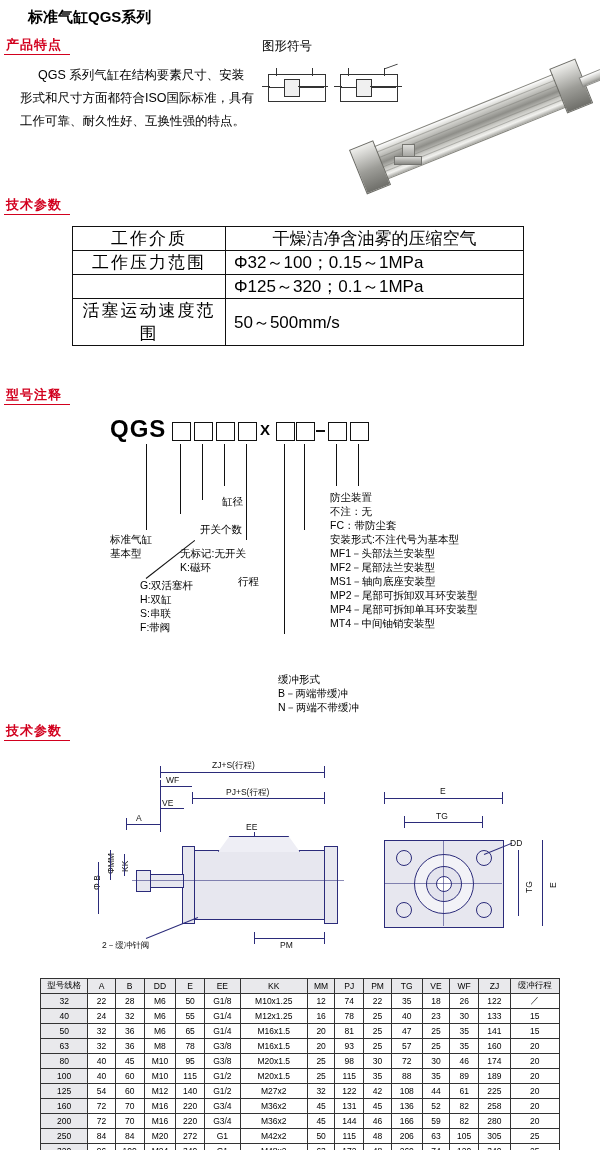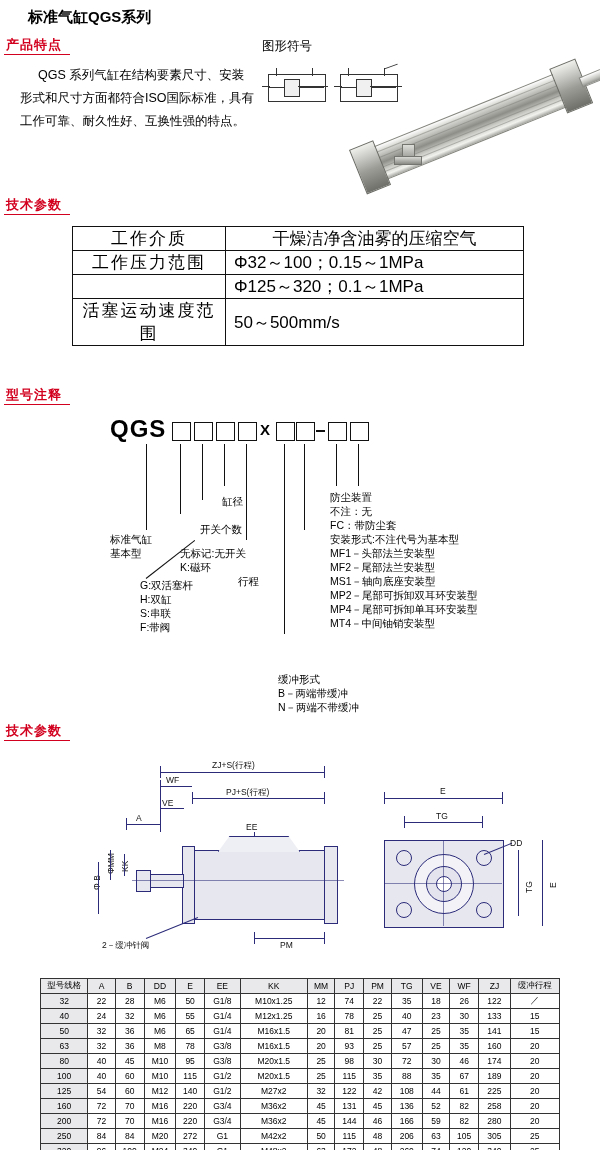--- a/index.html
+++ b/index.html
@@ -392,21 +392,21 @@
           <td>60</td>
           <td>M10</td>
           <td>115</td>
           <td>G1/2</td>
           <td>M20x1.5</td>
           <td>25</td>
           <td>115</td>
           <td>35</td>
           <td>88</td>
           <td>35</td>
-          <td>67</td>
+          <td>89</td>
           <td>189</td>
           <td>20</td>
         </tr>
         <tr>
           <td class="first">125</td>
           <td>54</td>
           <td>60</td>
           <td>M12</td>
           <td>140</td>
           <td>G1/2</td>

